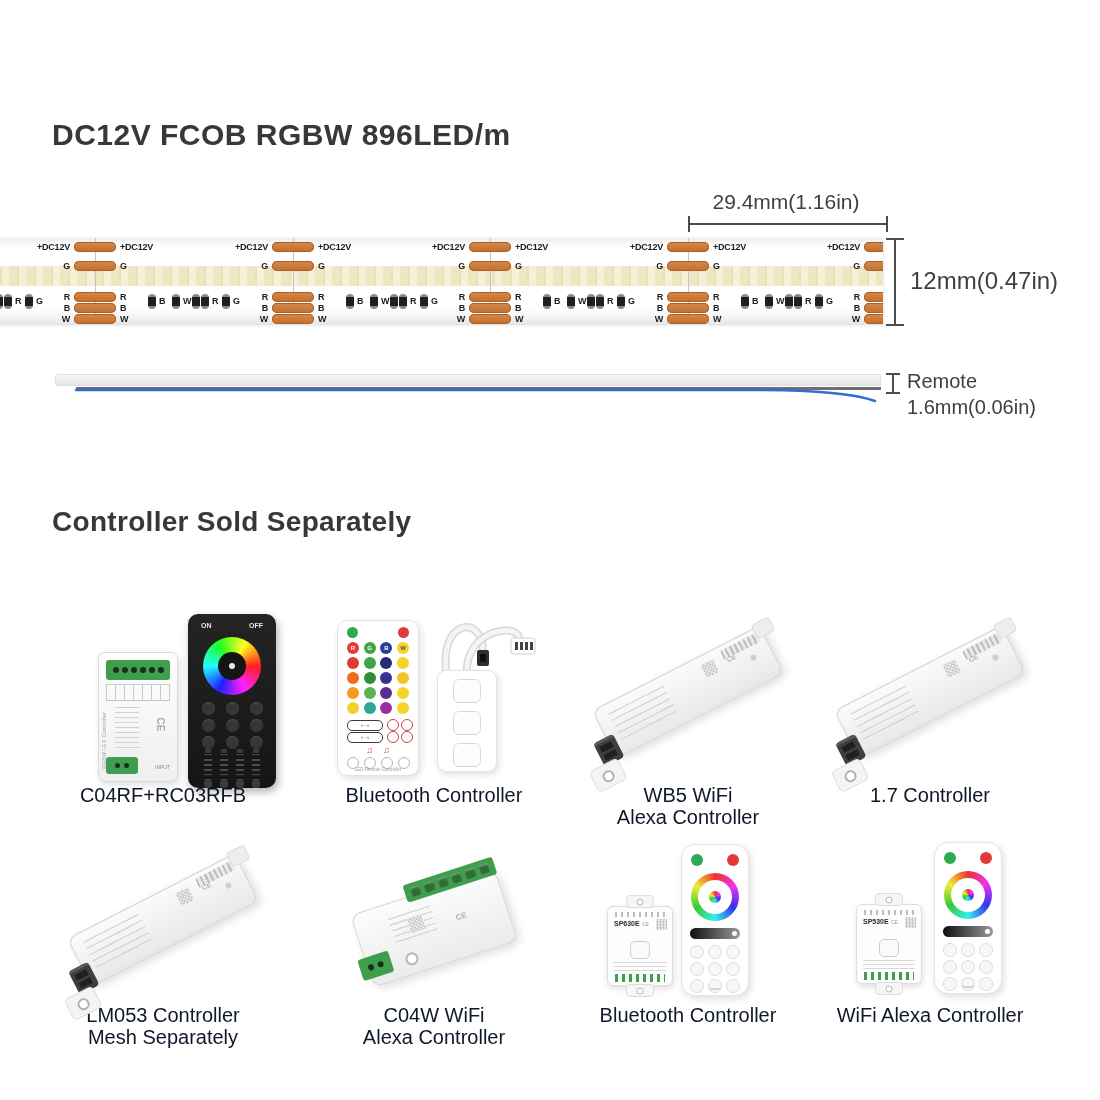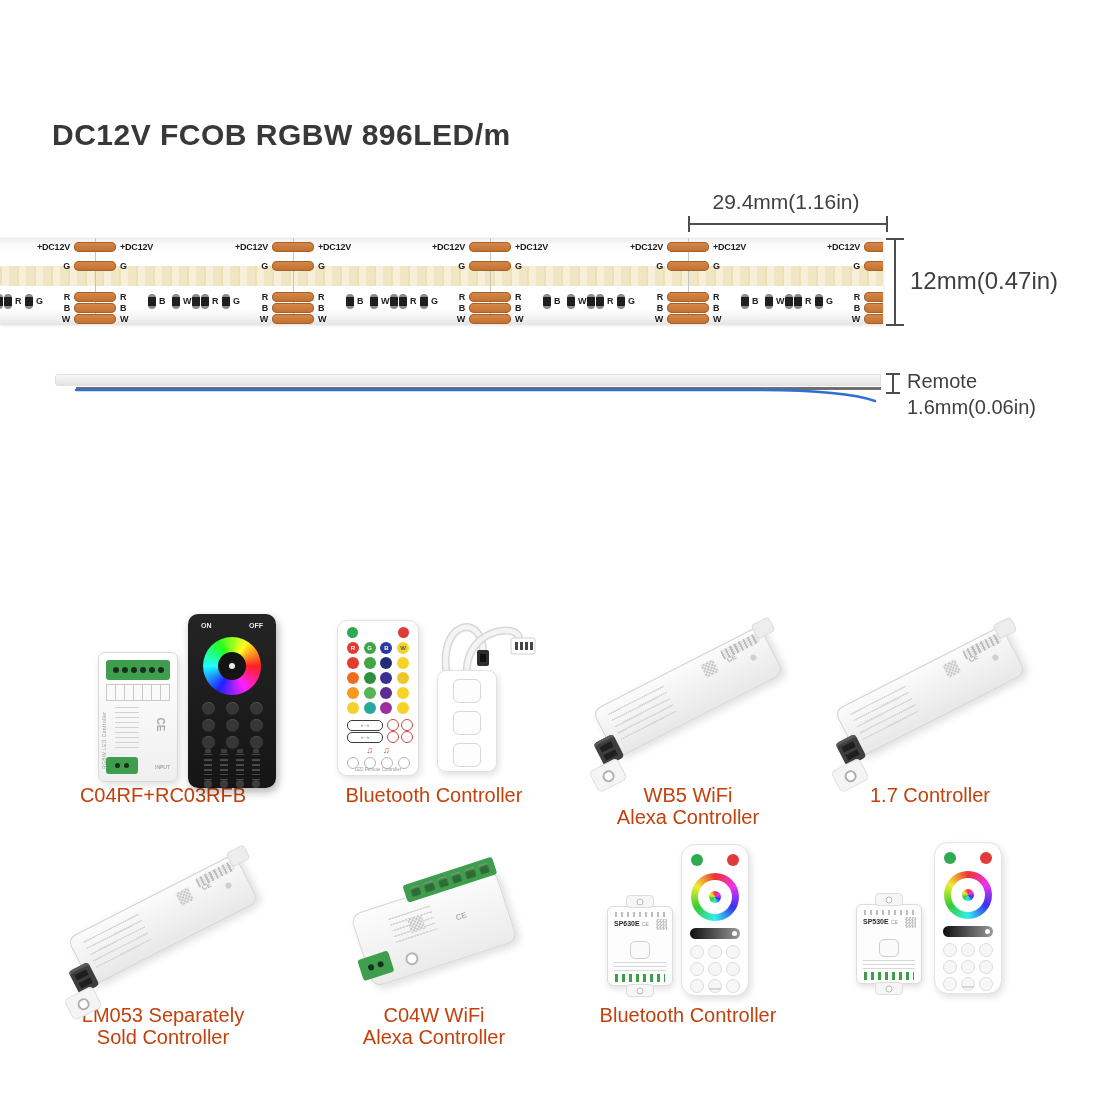--- a/index.html
+++ b/index.html
@@ -38,21 +38,21 @@
   .sv-blue{position:absolute;left:55px;top:386px;width:830px;height:22px;}
   .sv-bracket{position:absolute;left:886px;top:373px;width:14px;height:17px;
               border-top:2px solid #4d4d4d;border-bottom:2px solid #4d4d4d;}
   .sv-bracket::after{content:'';position:absolute;left:6px;top:0;bottom:0;width:2px;background:#4d4d4d;}
   .sv-t1{position:absolute;left:907px;top:370px;font-size:20px;color:#3f3f3f;white-space:nowrap;}
   .sv-t2{position:absolute;left:907px;top:396px;font-size:20px;color:#3f3f3f;white-space:nowrap;}
   
   .card{position:absolute;width:250px;}
   .fig{position:relative;height:172px;}
   .r2 .fig{height:158px;}
-  .cap{text-align:center;font-size:20px;line-height:22px;color:#c2410c;margin-top:6px;}
+  .cap{text-align:center;font-size:20px;line-height:22px;color:#0f172a;margin-top:6px;}
   
   .c1b{position:absolute;left:60px;top:46px;width:78px;height:128px;border-radius:7px;
        background:linear-gradient(180deg,#ffffff,#efefef);border:1px solid #d9d9d9;box-shadow:2px 3px 7px rgba(0,0,0,.13);}
   .c1b-term{position:absolute;left:7px;right:7px;top:7px;height:20px;background:#3f9e4d;border-radius:3px;
             display:flex;gap:3px;align-items:center;justify-content:center;}
   .c1b-term i{width:6px;height:6px;border-radius:50%;background:#17301b;}
   .c1b-grid{position:absolute;left:7px;right:7px;top:31px;height:15px;border:1px solid #c9c9c9;
             background:repeating-linear-gradient(90deg,transparent 0 8px,#c9c9c9 8px 9px);}
   .c1b-vtext{position:absolute;left:2px;top:52px;height:64px;writing-mode:vertical-rl;transform:rotate(180deg);
              font-size:5px;color:#9a9a9a;letter-spacing:.4px;}
@@ -310,20 +310,21 @@
 
   <div class="sv-bar"></div>
   <div class="sv-dark"></div>
   <svg class="sv-blue" viewBox="0 0 830 22">
     <path d="M21,4 H700 C760,4 800,8 820,15" fill="none" stroke="#2e6fd6" stroke-width="2.4" stroke-linecap="round"></path>
   </svg>
   <div class="sv-bracket"></div>
   <div class="sv-t1">Remote</div>
   <div class="sv-t2">1.6mm(0.06in)</div>
 
+  <div class="h2">Controller Sold Separately</div>
 
   <div class="card" style="left:38px;top:606px;">
     <div class="fig">
       <div class="c1b">
         <div class="c1b-term">
             <i></i>
             <i></i>
             <i></i>
             <i></i>
             <i></i>
@@ -484,22 +485,22 @@
           <div class="bar-qr"></div>
         <div class="bar-ce">CE</div>
         <div class="bar-screw"></div>
           <div class="bar-head"></div>
         <div class="bar-plug"></div>
         <div class="bar-tab"></div>
         <div class="bar-ear"></div>
       </div>
     </div>
     <div class="cap">
-      <div>LM053 Separately</div>
-        <div>Sold Controller</div>
+      <div>LM053 Controller</div>
+        <div>Mesh Separately</div>
     </div>
   </div>
 
   <div class="card r2" style="left:309px;top:840px;">
     <div class="fig">
       <div class="c6">
         <div class="c6-term-top">
             <i></i>
             <i></i>
             <i></i>
@@ -590,16 +591,17 @@
             <i></i>
             <i></i>
             <i></i>
             <i></i>
             <i></i>
           </div>
         <div class="rbr-foot"></div>
       </div>
     </div>
     <div class="cap">
+        <div>WiFi Alexa Controller</div>
     </div>
   </div>
 
 </div>
 
 </body></html>

